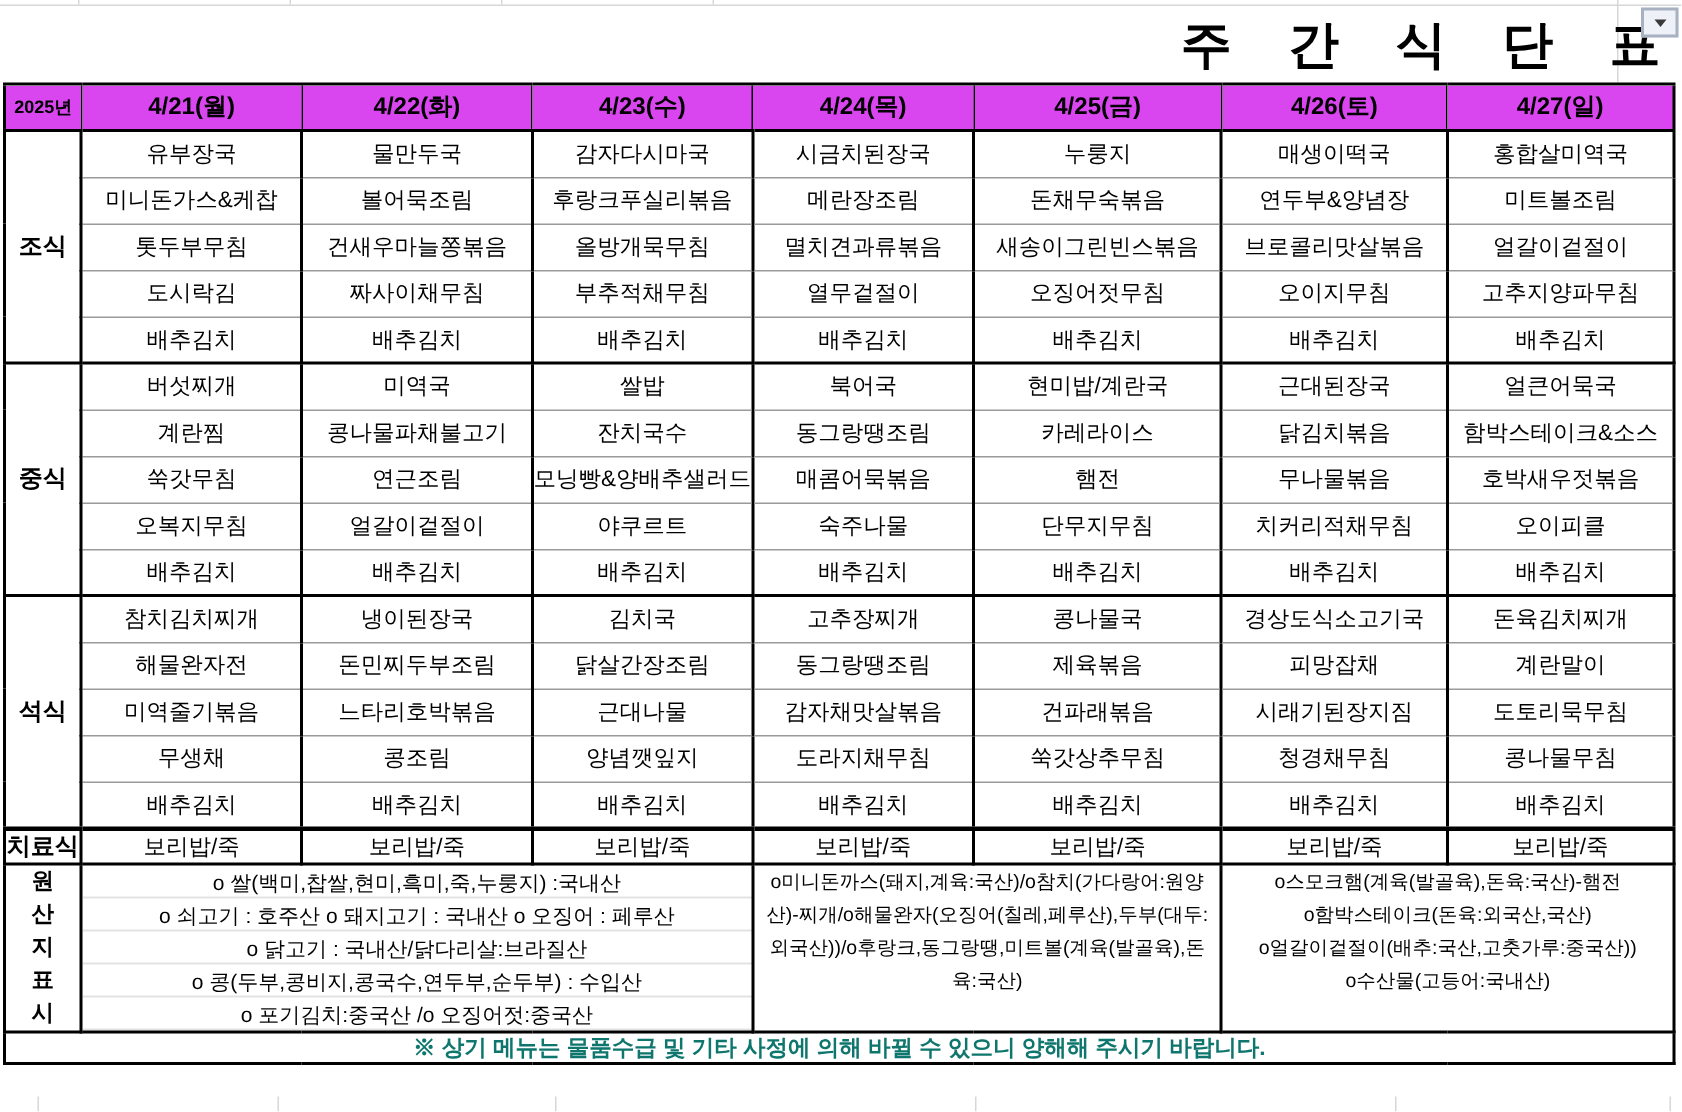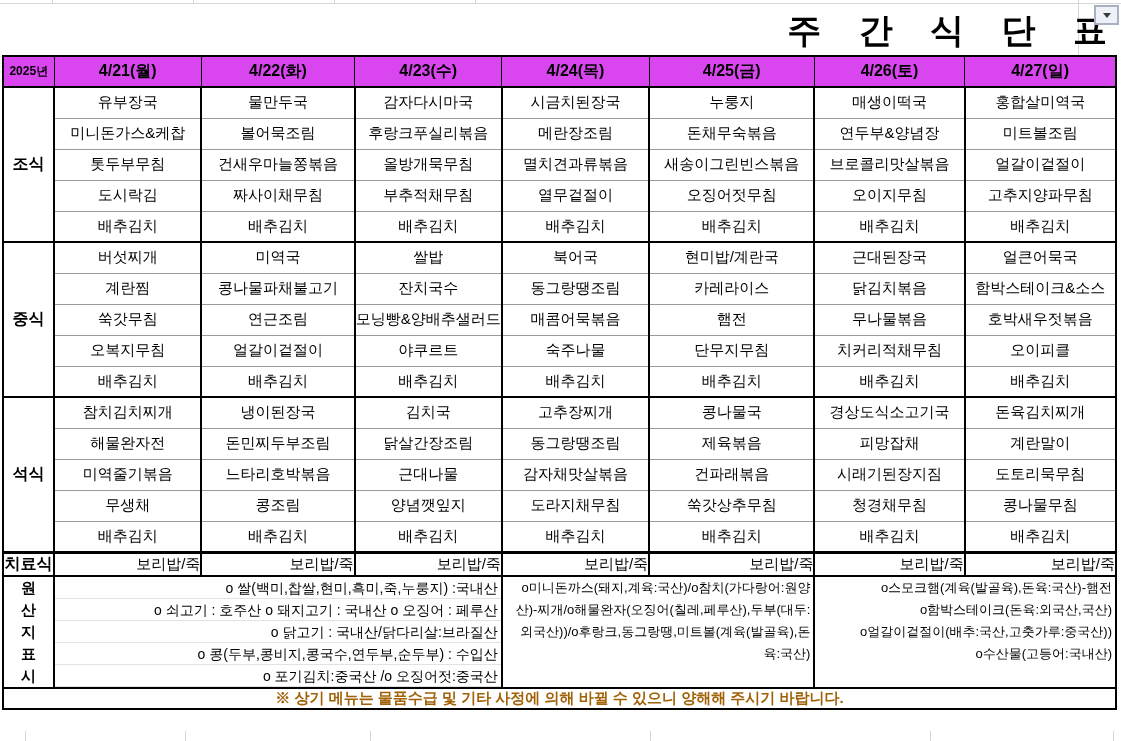--- a/index.html
+++ b/index.html
@@ -17,25 +17,25 @@
   td{overflow:hidden;white-space:nowrap;text-align:center;padding:0;box-sizing:border-box;}
   .header-cell{background:#d946ef;font-weight:bold;font-size:16px;height:31px;
         border:1px solid #000;border-top:2px solid #000;border-bottom:2px solid #000;}
   .year-cell{font-size:12px;}
   .row-label{font-weight:bold;font-size:16px;border:2px solid #000;}
   .cell-menu{font-size:15px;height:31px;border-left:2px solid #000;border-right:2px solid #000;
         border-top:1px solid #9a9a9a;border-bottom:1px solid #9a9a9a;}
   .sec-top{border-top:2px solid #000;}
   .sec-bottom{border-bottom:2px solid #000;}
   .therapy-cell{font-size:15px;height:17px;border-left:2px solid #000;border-right:2px solid #000;
-        border-top:3px solid #000;border-bottom:2px solid #000;text-align:right;}
+        border-top:3px solid #000;border-bottom:2px solid #000;}
   .therapy-label{border-top:3px solid #000;}
   .origin-label-cell{font-weight:bold;font-size:15px;line-height:22px;vertical-align:top;
         border:2px solid #000;height:110px;}
-  .origin-text{font-size:13px;line-height:22px;text-align:right;vertical-align:top;white-space:normal;
+  .origin-text{font-size:13px;line-height:22px;text-align:center;vertical-align:top;white-space:normal;
         word-break:break-all;border:2px solid #000;padding:0 3px;
         background-image:repeating-linear-gradient(to bottom,transparent 0,transparent 21px,#e2e2e2 21px,#e2e2e2 22px);margin-top:36px;}
   .origin-text.no-lines{background-image:none;}
   .origin-line{white-space:nowrap;}
   .note-cell{font-weight:bold;font-size:15px;height:21px;border:2px solid #000;}
 </style>
 </head>
 <body>
 
 <div class="page">
@@ -247,17 +247,17 @@
           </td>
           <td class="origin-text no-lines" colspan="2">o미니돈까스(돼지,계육:국산)/o참치(가다랑어:원양산)-찌개/o해물완자(오징어(칠레,페루산),두부(대두:외국산))/o후랑크,동그랑땡,미트볼(계육(발골육),돈육:국산)</td>
           <td class="origin-text no-lines" colspan="2">
             <div class="origin-line">o스모크햄(계육(발골육),돈육:국산)-햄전</div>
             <div class="origin-line">o함박스테이크(돈육:외국산,국산)</div>
             <div class="origin-line">o얼갈이겉절이(배추:국산,고춧가루:중국산))</div>
             <div class="origin-line">o수산물(고등어:국내산)</div>
           </td>
         </tr>
         <tr>
-          <td class="note-cell" colspan="8" style="color: #a16207; margin-left: 37px;">※ 상기 메뉴는 물품수급 및 기타 사정에 의해 바뀔 수 있으니 양해해 주시기 바랍니다.</td>
+          <td class="note-cell" colspan="8" style="color: #0f766e; margin-left: 37px;">※ 상기 메뉴는 물품수급 및 기타 사정에 의해 바뀔 수 있으니 양해해 주시기 바랍니다.</td>
         </tr>
       </tbody>
   </table>
 </div>
 
 </body></html>

